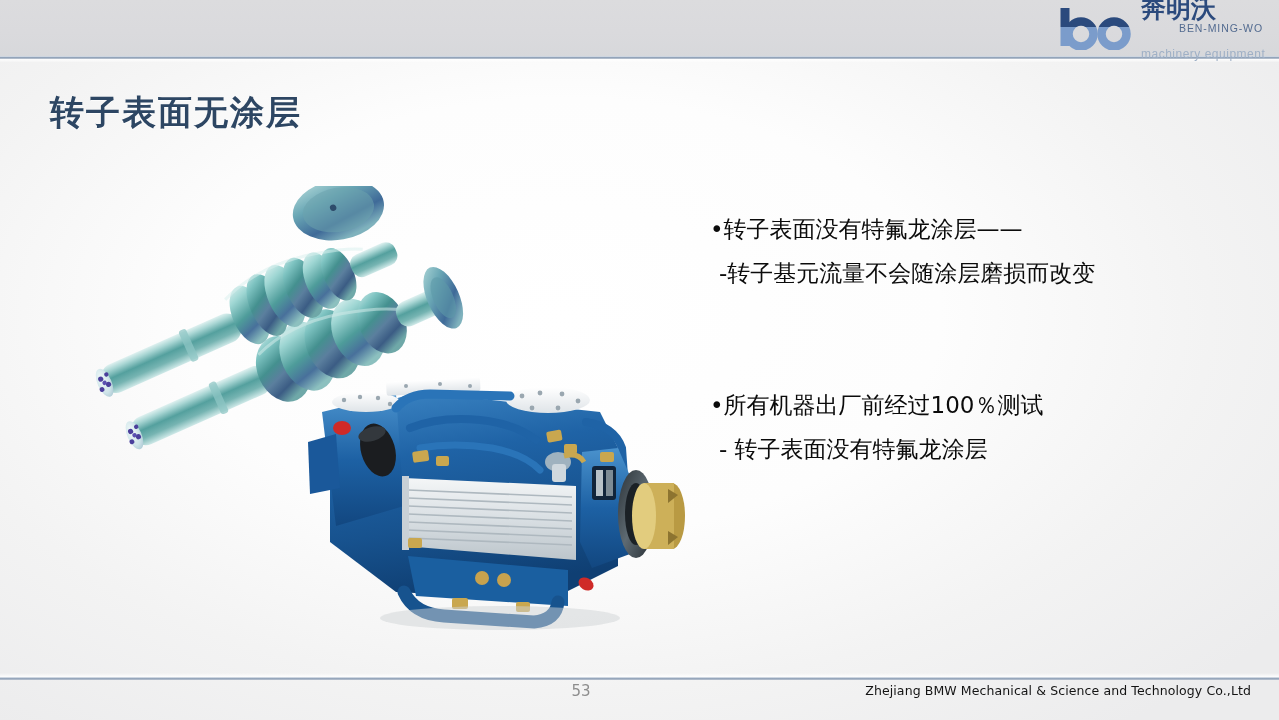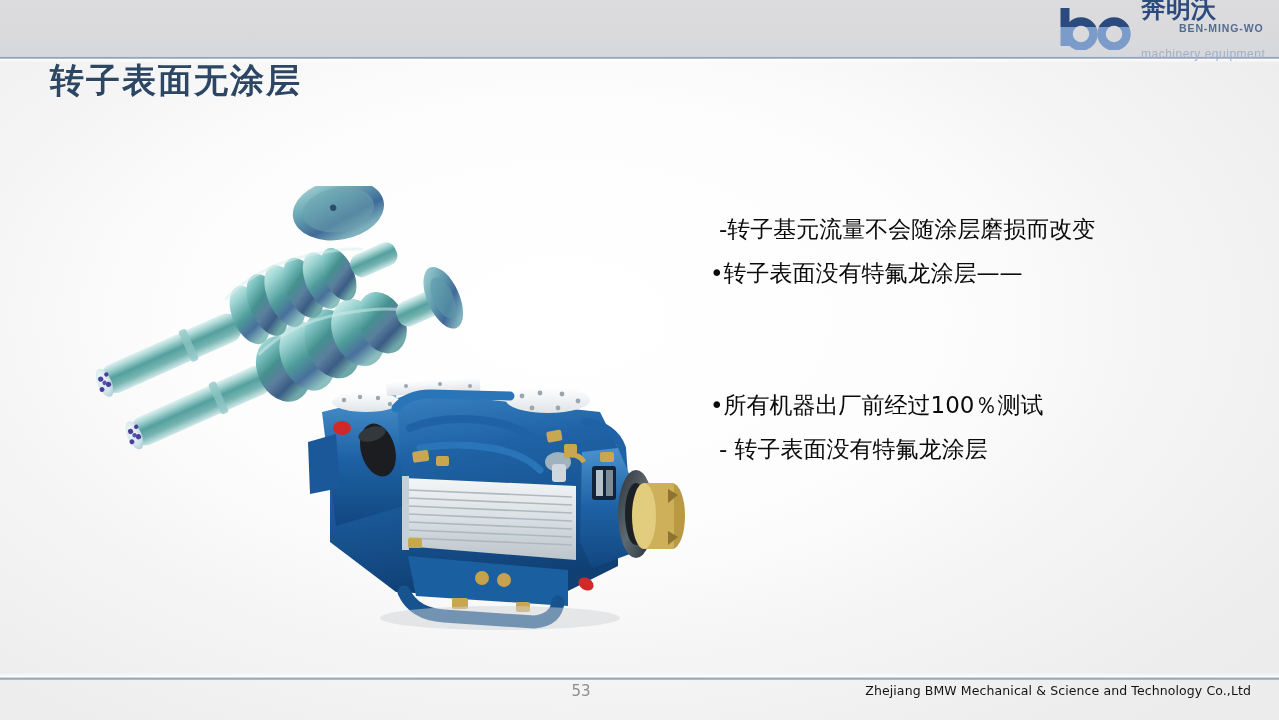--- a/index.html
+++ b/index.html
@@ -64,40 +64,40 @@
   .logo-cn {
     font-size: 25px;
     font-weight: 700;
     color: #2b4a7d;
     letter-spacing: 0px;
     font-family: "DejaVu Sans", sans-serif;
     white-space: nowrap;
   }
   .logo-latin {
     font-size: 10.5px;
-    font-weight: 700;
+    font-weight: 400;
     color: #536b90;
     letter-spacing: 0.9px;
     margin-top: 2px;
     white-space: nowrap;
     padding-left: 38px;
   }
   .logo-sub {
     font-size: 12px;
     font-weight: 400;
     color: #9fb0c6;
     letter-spacing: 0.5px;
     margin-top: 14px;
     white-space: nowrap;
   }
 
   
   .slide-title {
     position: absolute;
-    left: 50px; top: 58px;
+    left: 50px; top: 90px;
     font-size: 34px;
     font-weight: 700;
     color: #2d4663;
     letter-spacing: 2px;
     font-family: "DejaVu Sans", sans-serif;
     text-shadow: 0 1px 0 rgba(255,255,255,0.7);
     white-space: nowrap;
   }
 
   
@@ -405,22 +405,22 @@
 
     <ellipse cx="258" cy="106" rx="13" ry="10" fill="#9fb2bf"></ellipse>
     <rect x="252" y="108" width="14" height="18" rx="3" fill="#cfd8de"></rect>
     <path d="M264 100 q14 -4 20 6" stroke="#c9a74f" stroke-width="5" fill="none"></path>
 
     <ellipse cx="200" cy="262" rx="120" ry="12" fill="#cfd3d6" opacity="0.5"></ellipse>
   </svg>
 
   <div class="body-text">
     <div class="bullet-group">
+      <div class="bullet-line">•转子表面没有特氟龙涂层——</div>
       <div class="bullet-line sub">-转子基元流量不会随涂层磨损而改变</div>
-      <div class="bullet-line">•转子表面没有特氟龙涂层——</div>
     </div>
     <div class="bullet-group">
       <div class="bullet-line">•所有机器出厂前经过100％测试</div>
       <div class="bullet-line sub">- 转子表面没有特氟龙涂层</div>
     </div>
   </div>
 
   <div class="footer-rule-glow"></div>
   <div class="footer-rule"></div>
   <div class="page-number">53</div>

